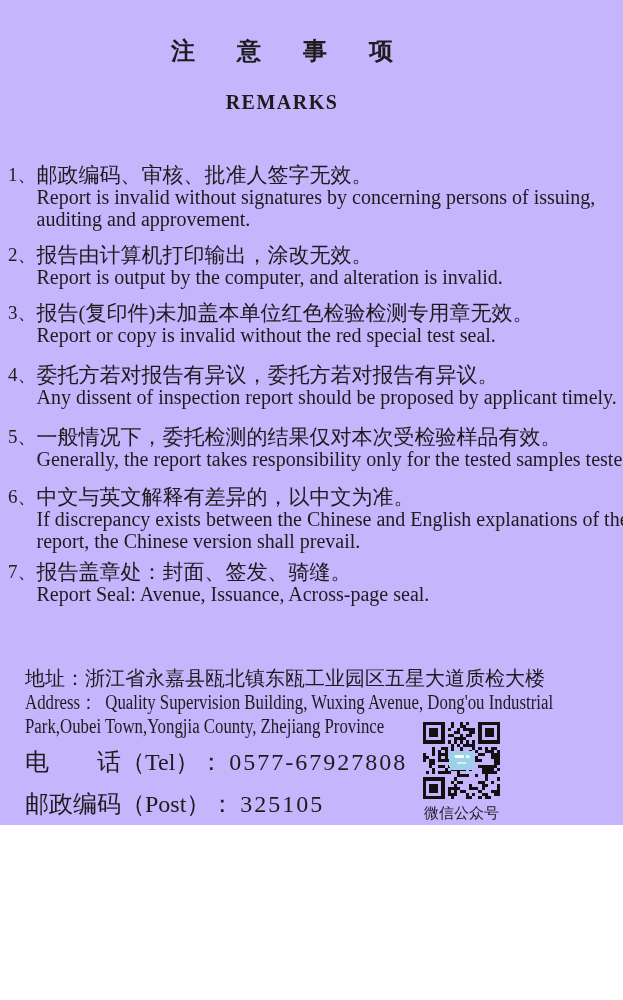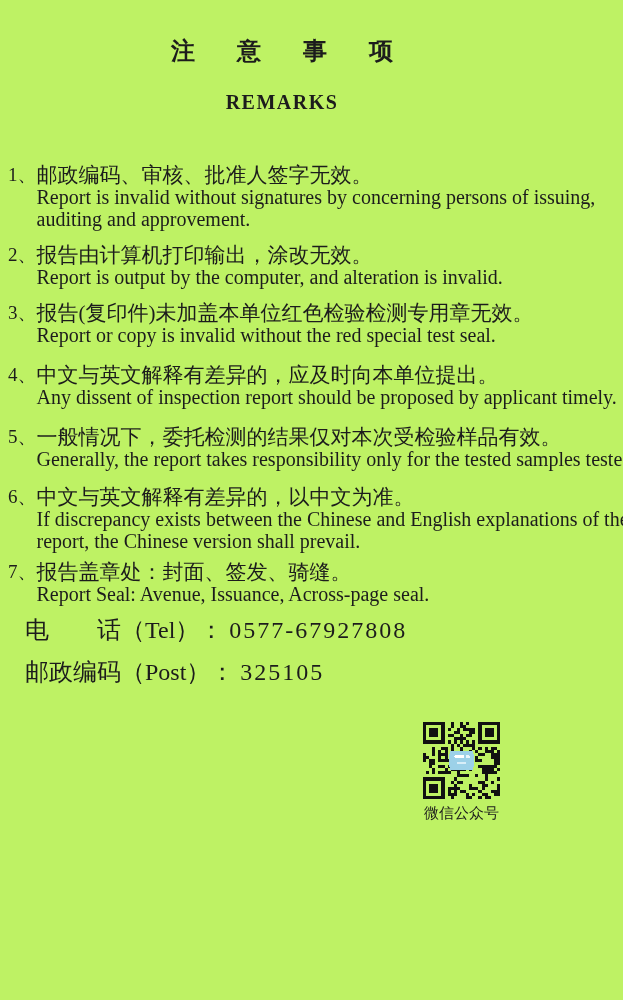--- a/index.html
+++ b/index.html
@@ -3,22 +3,22 @@
 <meta charset="utf-8">
 <style>
   html,body{margin:0;padding:0;}
   body{
     font-family:"Liberation Serif","DejaVu Serif",serif;
     background:#ffffff;
   }
   .page{
     position:relative;
     width:623px;
-    height:1000px;
-    background:#bef264;
+    height:825px;
+    background:#c4b5fd;
     color:#1c1c1c;
     overflow:hidden;
   }
   .content{
     position:absolute;
     left:8px; top:0;
     width:548px;
   }
   .title-cn{
     margin-top:38px;
@@ -134,21 +134,21 @@
       <li class="item">
         <span class="num">3、</span>
         <span class="txt">
           <span class="cn">报告(复印件)未加盖本单位红色检验检测专用章无效。</span>
           <span class="en-line">Report or copy is invalid without the red special test seal.</span>
         </span>
       </li>
       <li class="item">
         <span class="num">4、</span>
         <span class="txt">
-          <span class="cn">中文与英文解释有差异的，应及时向本单位提出。</span>
+          <span class="cn">委托方若对报告有异议，委托方若对报告有异议。</span>
           <span class="en-line">Any dissent of inspection report should be proposed by applicant timely.</span>
         </span>
       </li>
       <li class="item">
         <span class="num">5、</span>
         <span class="txt">
           <span class="cn">一般情况下，委托检测的结果仅对本次受检验样品有效。</span>
           <span class="en-line">Generally, the report takes responsibility only for the tested samples tested.</span>
         </span>
       </li>
@@ -162,20 +162,25 @@
       </li>
       <li class="item">
         <span class="num">7、</span>
         <span class="txt">
           <span class="cn">报告盖章处：封面、签发、骑缝。</span>
           <span class="en-line">Report Seal: Avenue, Issuance, Across-page seal.</span>
         </span>
       </li>
     </ol>
 
+    <div class="address">
+      <div class="cn">地址：浙江省永嘉县瓯北镇东瓯工业园区五星大道质检大楼</div>
+      <div class="en-line">Address：  Quality Supervision Building, Wuxing Avenue, Dong'ou Industrial</div>
+      <div class="en-line">Park,Oubei Town,Yongjia County, Zhejiang Province</div>
+    </div>
 
     <div class="contacts">
       <div class="contact-row"><span class="label">电　　话（Tel）： </span><span class="value">0577-67927808</span></div>
       <div class="contact-row"><span class="label">邮政编码（Post）： </span><span class="value">325105</span></div>
     </div>
 
   </div>
 
   <div class="qr-block">
     <svg width="77" height="77" viewBox="0 0 25 25" shape-rendering="crispEdges">

